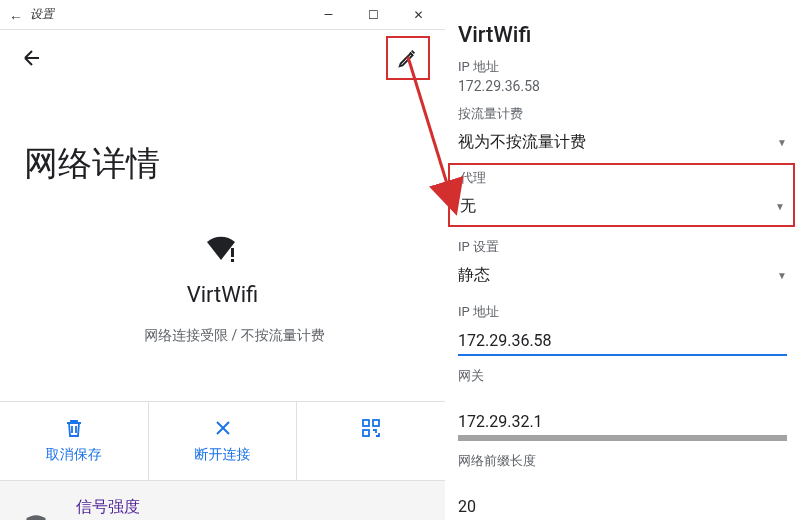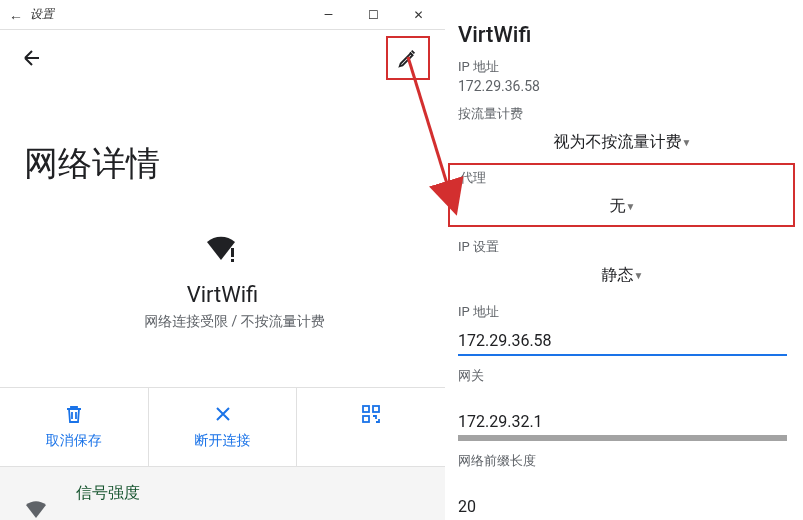--- a/index.html
+++ b/index.html
@@ -98,21 +98,21 @@
       display: inline-block;
     }
     .network-name {
       font-size: 22px;
       color: #202124;
       margin-top: 14px;
     }
     .network-sub {
       font-size: 14px;
       color: #5f6368;
-      margin-top: 6px;
+      margin-top: 20px;
       padding-left: 24px;
     }
     .action-row {
       display: flex;
       margin-top: 56px;
       border-top: 1px solid #e0e0e0;
       border-bottom: 1px solid #e0e0e0;
     }
     .action-item {
       flex: 1;
@@ -144,21 +144,21 @@
     .info-icon {
       width: 32px;
       display: flex;
       align-items: center;
     }
     .info-text {
       margin-left: 20px;
     }
     .info-title {
       font-size: 16px;
-      color: #14532d;
+      color: #4c1d95;
     }
     .info-sub {
       font-size: 13px;
       color: #5f6368;
       margin-top: 14px;
     }
     .right-pane {
       position: absolute;
       left: 446px;
       top: 0;
@@ -179,21 +179,21 @@
       margin-top: 11px;
     }
     .field-value-static {
       font-size: 14px;
       color: #5f6368;
       margin-top: 2px;
     }
     .dropdown {
       display: flex;
       align-items: center;
-      justify-content: center;
+      justify-content: space-between;
       padding: 9px 0 6px 0;
       font-size: 16px;
       color: #202124;
     }
     .dropdown-arrow {
       color: #757575;
       font-size: 10px;
     }
     .proxy-block {
       border: 2px solid #d32f2f;

